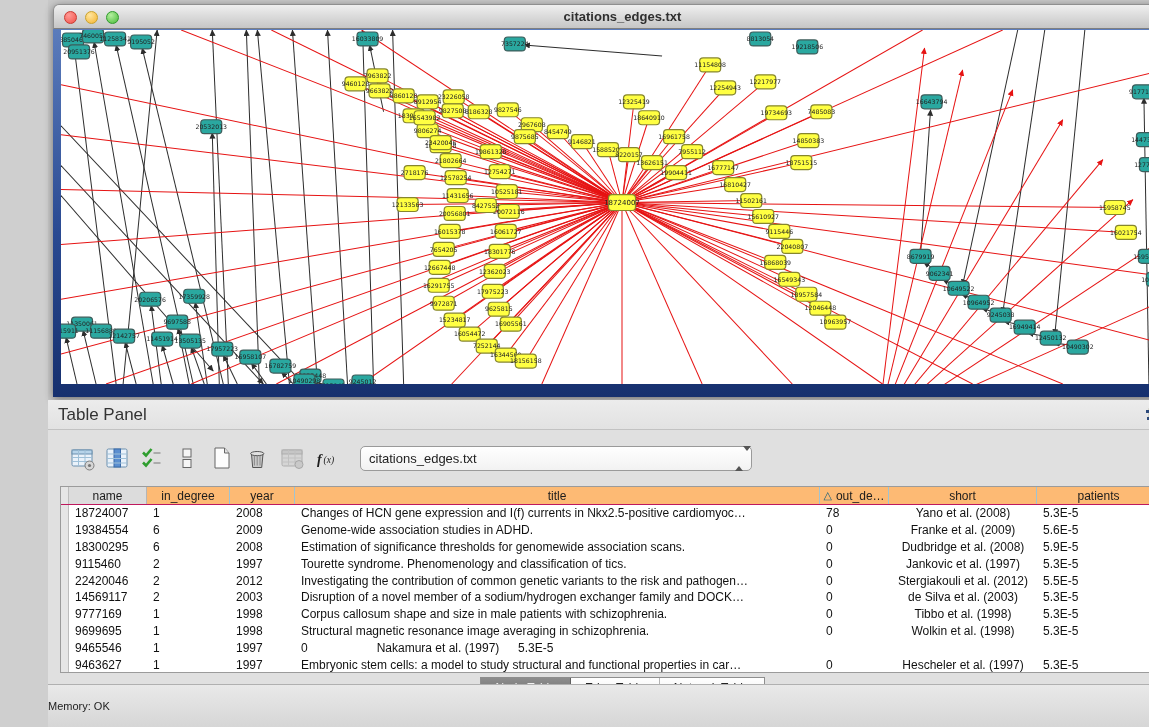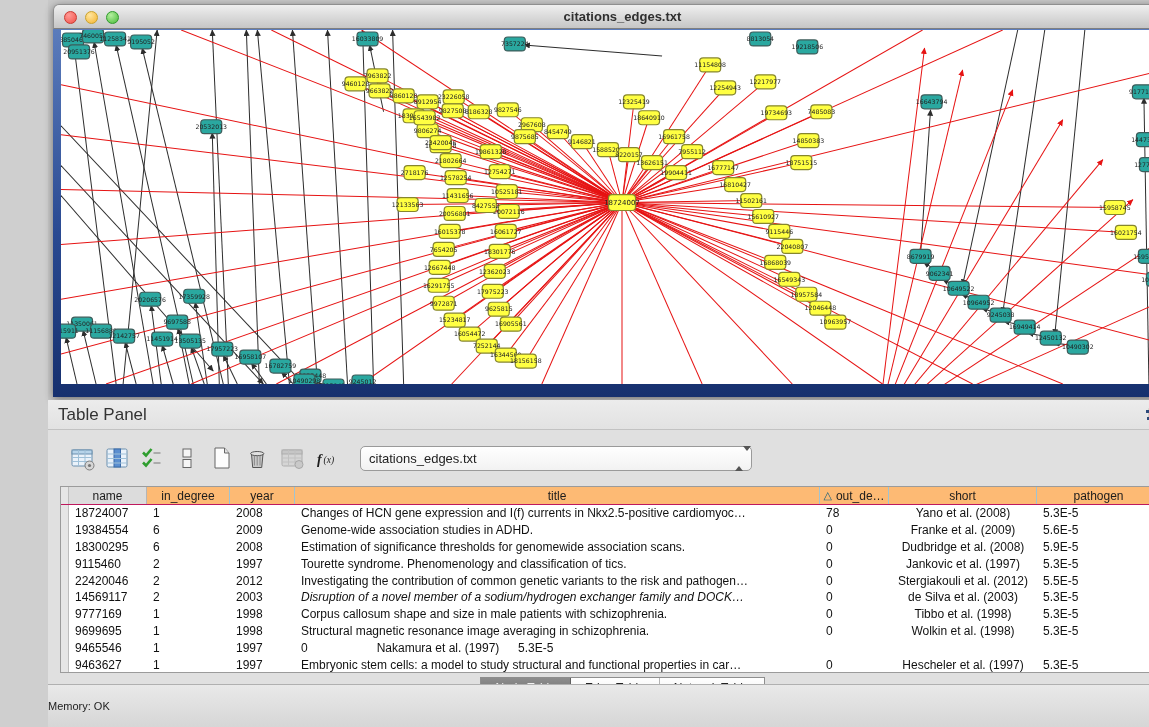--- a/index.html
+++ b/index.html
@@ -825,21 +825,21 @@
             <span>title</span>
           </div>
           <div class="th" style="width: 69px;">
             <span class="sort-tri">△</span>
             <span>out_de…</span>
           </div>
           <div class="th" style="width: 148px;">
             <span>short</span>
           </div>
           <div class="th" style="width: 124px;">
-            <span>pathogen</span>
+            <span>patients</span>
           </div>
         </div>
       <div class="tbody" id="tbody">
         <div class="tr">
             <div class="corner-col" style="width: 8px;"></div>
             <div class="td" style="width: 78px;">18724007</div>
             <div class="td" style="width: 83px;">1</div>
             <div class="td" style="width: 65px;">2008</div>
             <div class="td" style="width: 525px;">Changes of HCN gene expression and I(f) currents in Nkx2.5-positive cardiomyoc…</div>
             <div class="td" style="width: 69px;">78</div>
@@ -884,21 +884,21 @@
             <div class="td" style="width: 525px;">Investigating the contribution of common genetic variants to the risk and pathogen…</div>
             <div class="td" style="width: 69px;">0</div>
             <div class="td center" style="width: 148px;">Stergiakouli et al. (2012)</div>
             <div class="td" style="width: 124px;">5.5E-5</div>
           </div>
           <div class="tr">
             <div class="corner-col" style="width: 8px;"></div>
             <div class="td" style="width: 78px;">14569117</div>
             <div class="td" style="width: 83px;">2</div>
             <div class="td" style="width: 65px;">2003</div>
-            <div class="td" style="width: 525px; font-style: italic;">Disruption of a novel member of a sodium/hydrogen exchanger family and DOCK…</div>
+            <div class="td" style="width: 525px;">Disruption of a novel member of a sodium/hydrogen exchanger family and DOCK…</div>
             <div class="td" style="width: 69px;">0</div>
             <div class="td center" style="width: 148px;">de Silva et al. (2003)</div>
             <div class="td" style="width: 124px;">5.3E-5</div>
           </div>
           <div class="tr">
             <div class="corner-col" style="width: 8px;"></div>
             <div class="td" style="width: 78px;">9777169</div>
             <div class="td" style="width: 83px;">1</div>
             <div class="td" style="width: 65px;">1998</div>
             <div class="td" style="width: 525px;">Corpus callosum shape and size in male patients with schizophrenia.</div>

